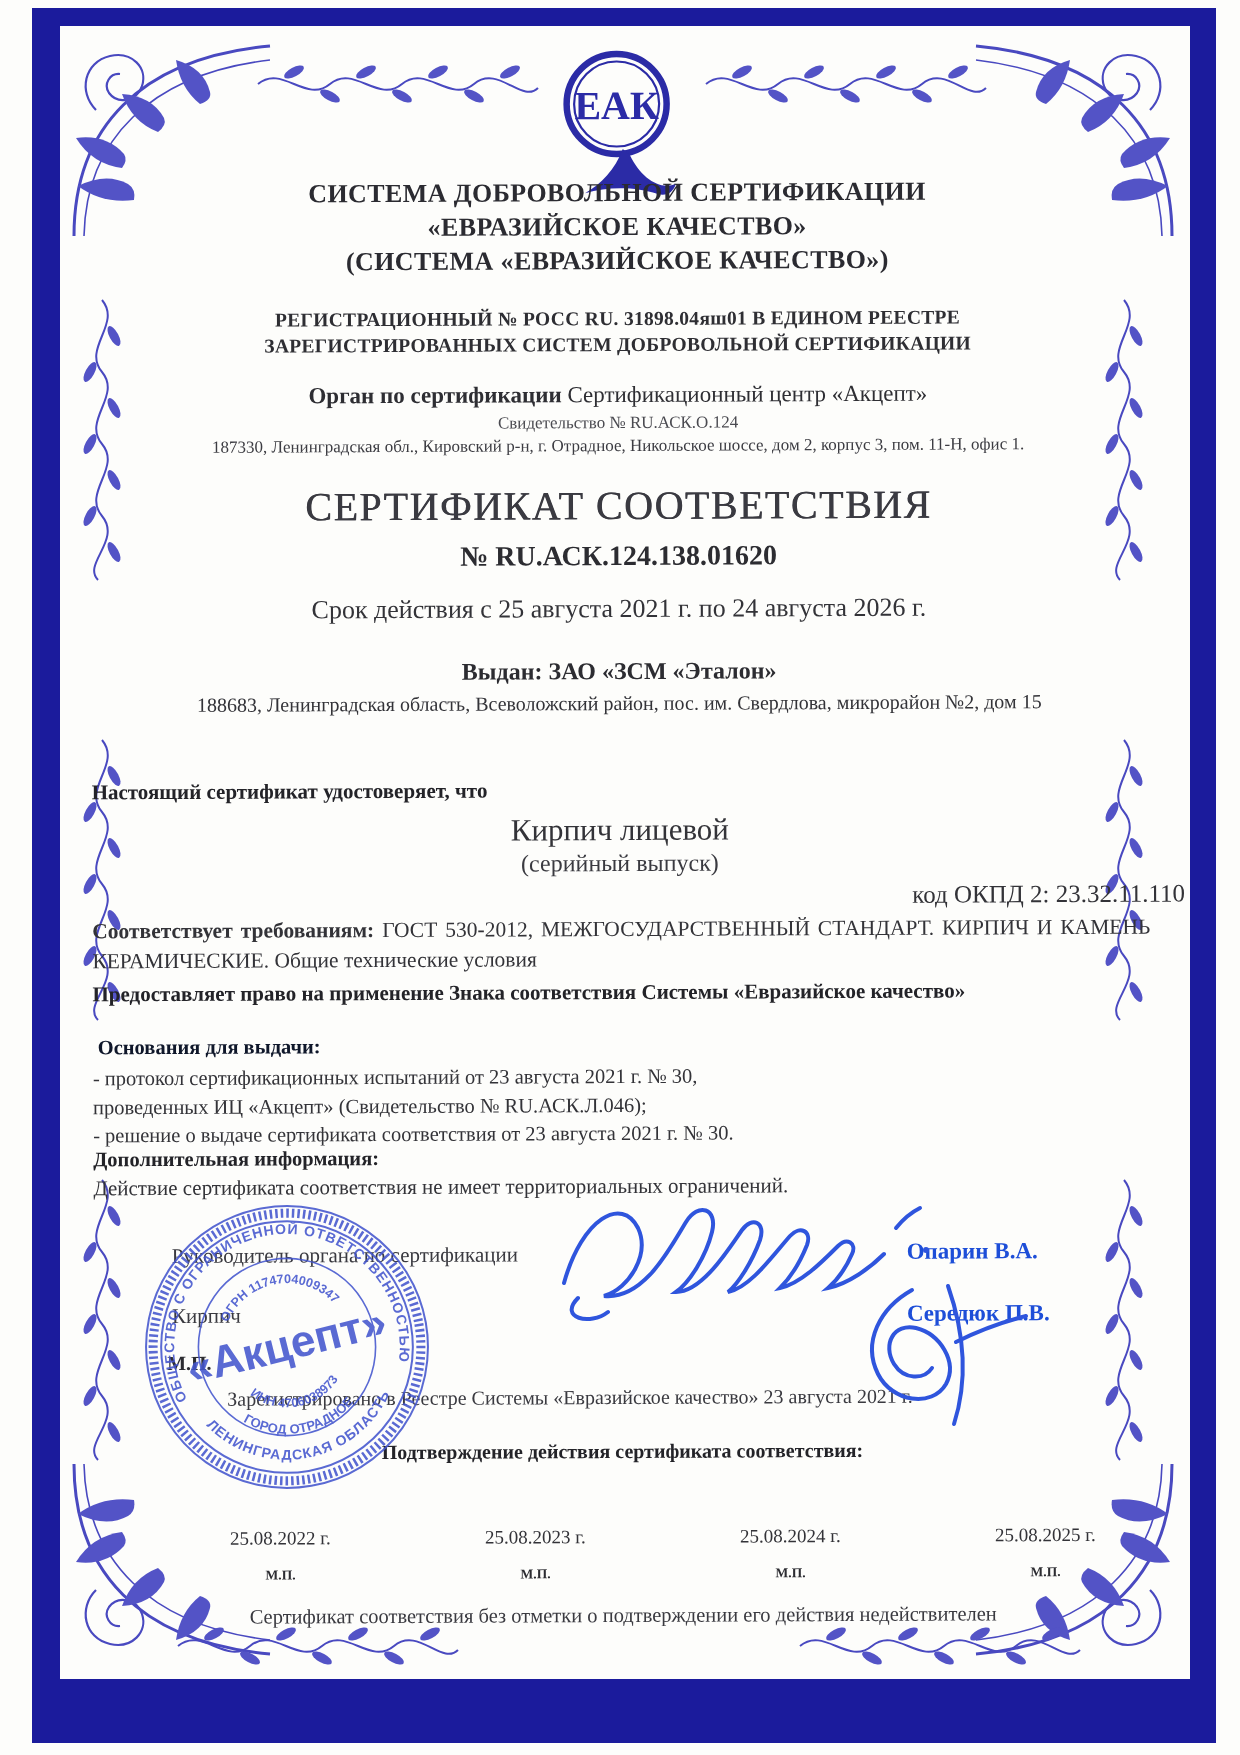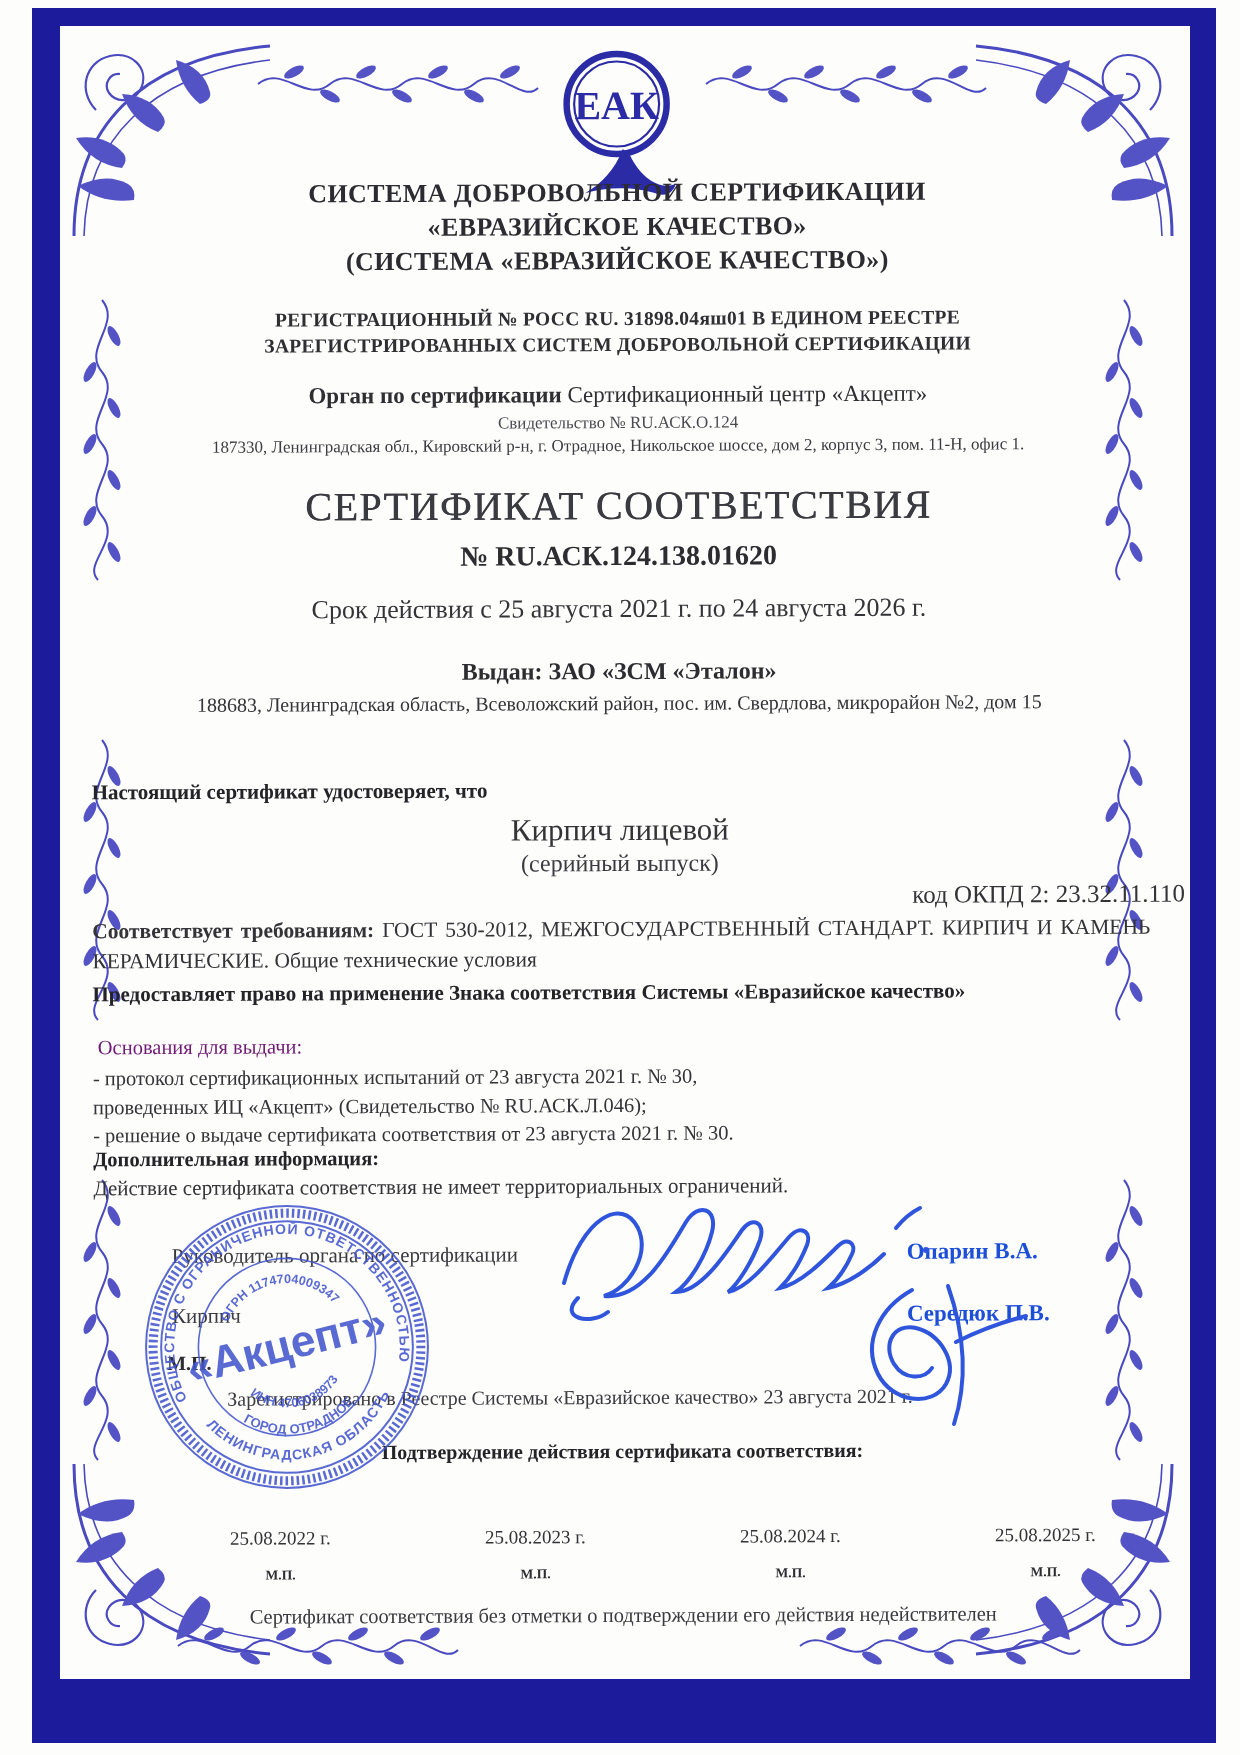--- a/index.html
+++ b/index.html
@@ -38,21 +38,21 @@
   .issued{top:658px;font-size:24px;font-weight:bold;color:#2c2c31;}
   .issuedaddr{top:692px;font-size:20px;color:#333338;}
 
   .intro{left:92px;top:778px;font-size:21px;font-weight:bold;color:#232328;}
   .product{top:812px;font-size:31px;color:#333338;}
   .serial{top:850px;font-size:24px;color:#3a3a40;}
   .okpd{right:55px;top:882px;font-size:25px;color:#333338;}
   .compliance{left:92px;top:914px;width:1058px;font-size:21.5px;line-height:30px;text-align:justify;color:#333338;}
   .mark-right{left:92px;top:980px;font-size:21px;font-weight:bold;color:#232328;}
 
-  .grounds-label{left:97px;top:1034px;font-size:20.5px;font-weight:normal;color:#701a75;}
+  .grounds-label{left:97px;top:1034px;font-size:20.5px;font-weight:bold;color:#0f172a;}
   .grounds-items{left:92px;top:1062px;font-size:20.5px;line-height:28.5px;color:#333338;}
   .add-label{left:92px;top:1146px;font-size:20.5px;font-weight:bold;color:#232328;}
   .add-text{left:92px;top:1174px;font-size:21px;color:#333338;}
 
   .siglabel{font-size:21px;color:#3a3a40;}
   .signame{font-size:23px;font-weight:bold;color:#1d4ed8;}
   .mp-main{left:165px;top:1350px;font-size:20px;font-weight:bold;color:#2c2c31;}
   .registered{left:225px;top:1386px;font-size:20px;color:#3a3a40;}
 
   .confirm-title{top:1440px;font-size:20px;font-weight:bold;color:#232328;}

